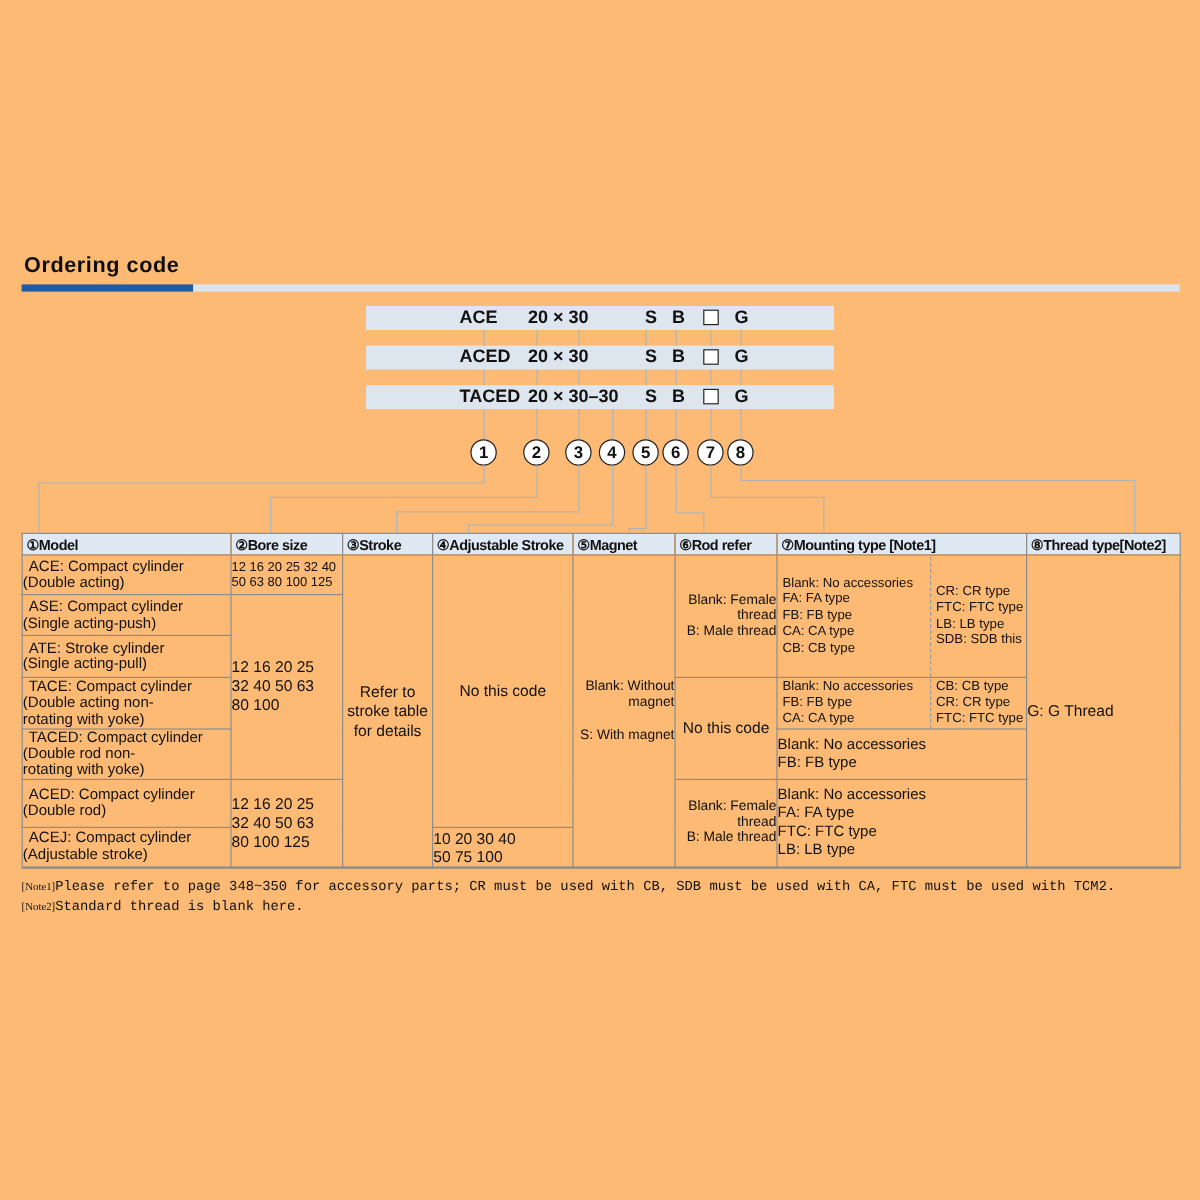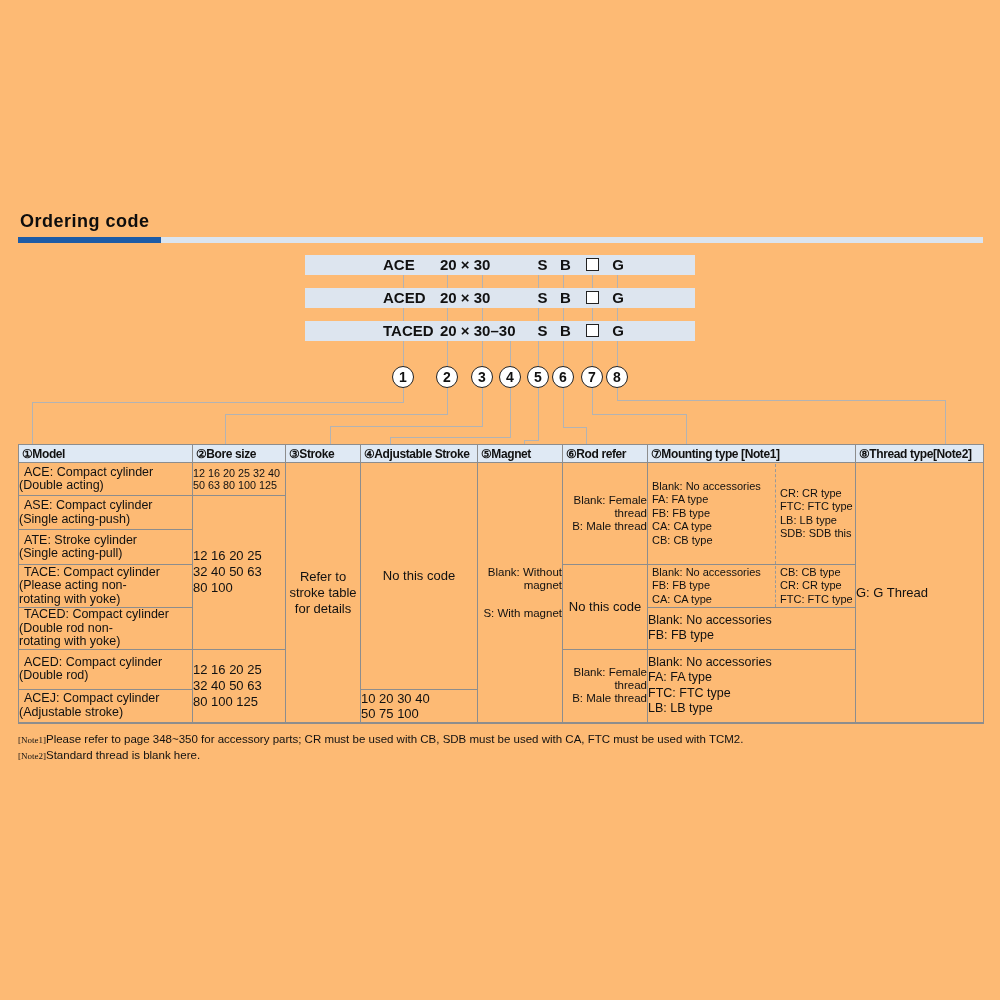--- a/index.html
+++ b/index.html
@@ -52,21 +52,21 @@
   .mount-sub .right { flex:1; border-left:1px dashed #999; display:flex; flex-direction:column;
                       justify-content:center; font-size:11px; line-height:13.5px; padding-left:4px; white-space:nowrap; }
   .mount-a .mount-sub { height:100px; }
   .mount-b .mount-sub { height:41px; }
   .cell-mount-wide { font-size:12.5px; line-height:15.5px; text-align:left; padding-left:6px; }
   .cell-thread { font-size:13px; text-align:left; padding-left:6px; }
 
   
   .note-row { position:absolute; left:18px; white-space:nowrap; }
   .note-tag { font-size:9px;font-family:Liberation Serif, serif; }
-  .note-text { font-size:11.5px; }
+  .note-text { font-size:11.5px;font-family:Liberation Mono, monospace; }
 </style>
 </head>
 <body>
 
 <div id="page">
 
   <div id="title">Ordering code</div>
   <div id="rule-dark"></div>
   <div id="rule-light"></div>
 
@@ -238,21 +238,21 @@
     </tr>
     <tr style="height:35px;">
       <td class="cell-model">
         <div class="l1">ATE: Stroke cylinder</div>
         <div class="ln">(Single acting-pull)</div>
       </td>
     </tr>
     <tr style="height:43px;">
       <td class="cell-model">
         <div class="l1">TACE: Compact cylinder</div>
-        <div class="ln">(Please acting non-</div>
+        <div class="ln">(Double acting non-</div>
         <div class="ln">rotating with yoke)</div>
       </td>
       <td class="cell-rod-none" rowspan="2">No this code</td>
       <td class="mount-b">
         <div class="mount-sub">
           <div class="left">
             <div>Blank: No accessories</div>
             <div>FB: FB type</div>
             <div>CA: CA type</div>
           </div>

